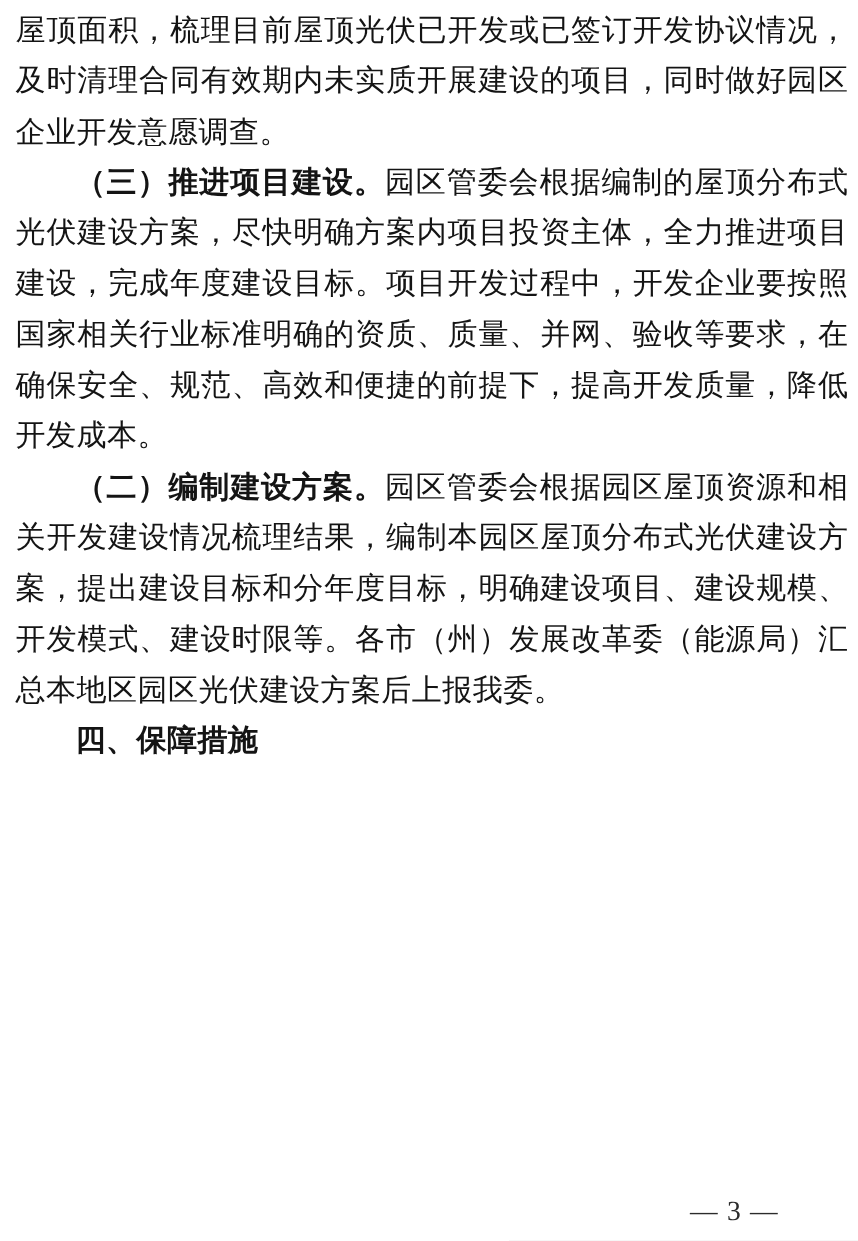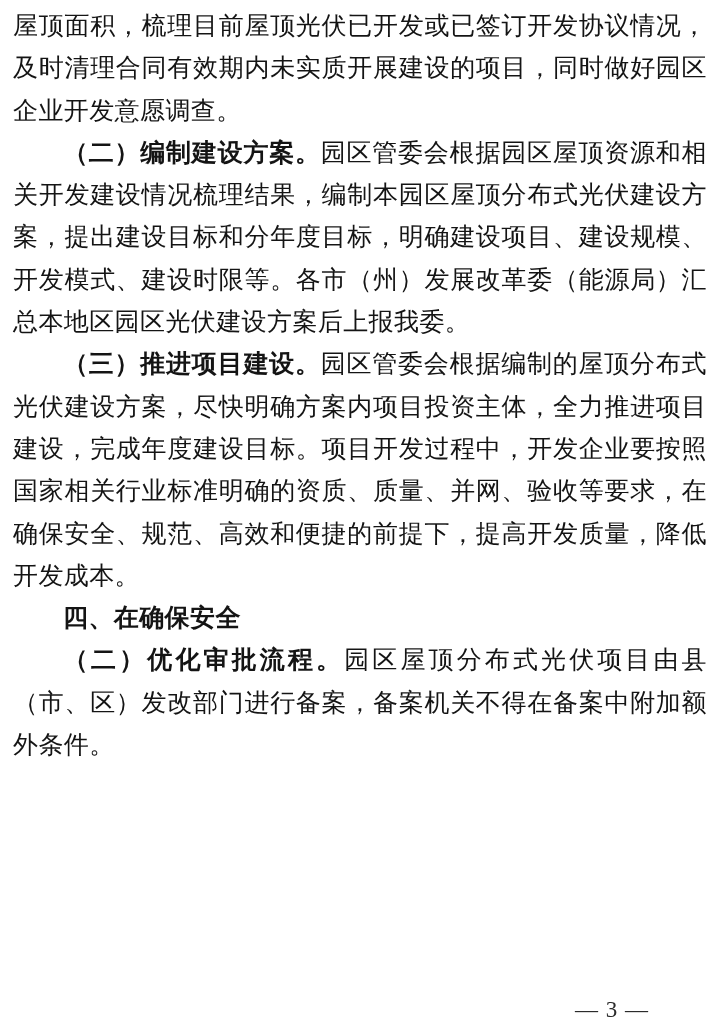--- a/index.html
+++ b/index.html
@@ -55,25 +55,24 @@
   }
 </style>
 </head>
 <body>
 
 <div class="page">
   <div class="content">
 
     <p class="para no-indent"><span>屋顶面积，梳理目前屋顶光伏已开发或已签订开发协议情况，及时清理合同有效期内未实质开展建设的项目，同时做好园区企业开发意愿调查。</span></p>
 
+    <p class="para"><span class="lead">（三）推进项目建设。</span><span>园区管委会根据编制的屋顶分布式光伏建设方案，尽快明确方案内项目投资主体，全力推进项目建设，完成年度建设目标。项目开发过程中，开发企业要按照国家相关行业标准明确的资质、质量、并网、验收等要求，在确保安全、规范、高效和便捷的前提下，提高开发质量，降低开发成本。</span></p>
+
     <p class="para"><span class="lead">（二）编制建设方案。</span><span>园区管委会根据园区屋顶资源和相关开发建设情况梳理结果，编制本园区屋顶分布式光伏建设方案，提出建设目标和分年度目标，明确建设项目、建设规模、开发模式、建设时限等。各市（州）发展改革委（能源局）汇总本地区园区光伏建设方案后上报我委。</span></p>
 
-    <p class="para"><span class="lead">（三）推进项目建设。</span><span>园区管委会根据编制的屋顶分布式光伏建设方案，尽快明确方案内项目投资主体，全力推进项目建设，完成年度建设目标。项目开发过程中，开发企业要按照国家相关行业标准明确的资质、质量、并网、验收等要求，在确保安全、规范、高效和便捷的前提下，提高开发质量，降低开发成本。</span></p>
-
-    <p class="heading">四、在确保安全</p>
+    <p class="heading">四、保障措施</p>
 
 
-    <p class="para"><span class="lead">（二）优化审批流程。</span><span>园区屋顶分布式光伏项目由县（市、区）发改部门进行备案，备案机关不得在备案中附加额外条件。</span></p>
 
   </div>
 
   <div class="page-footer">— 3 —</div>
 </div>
 
 </body></html>

